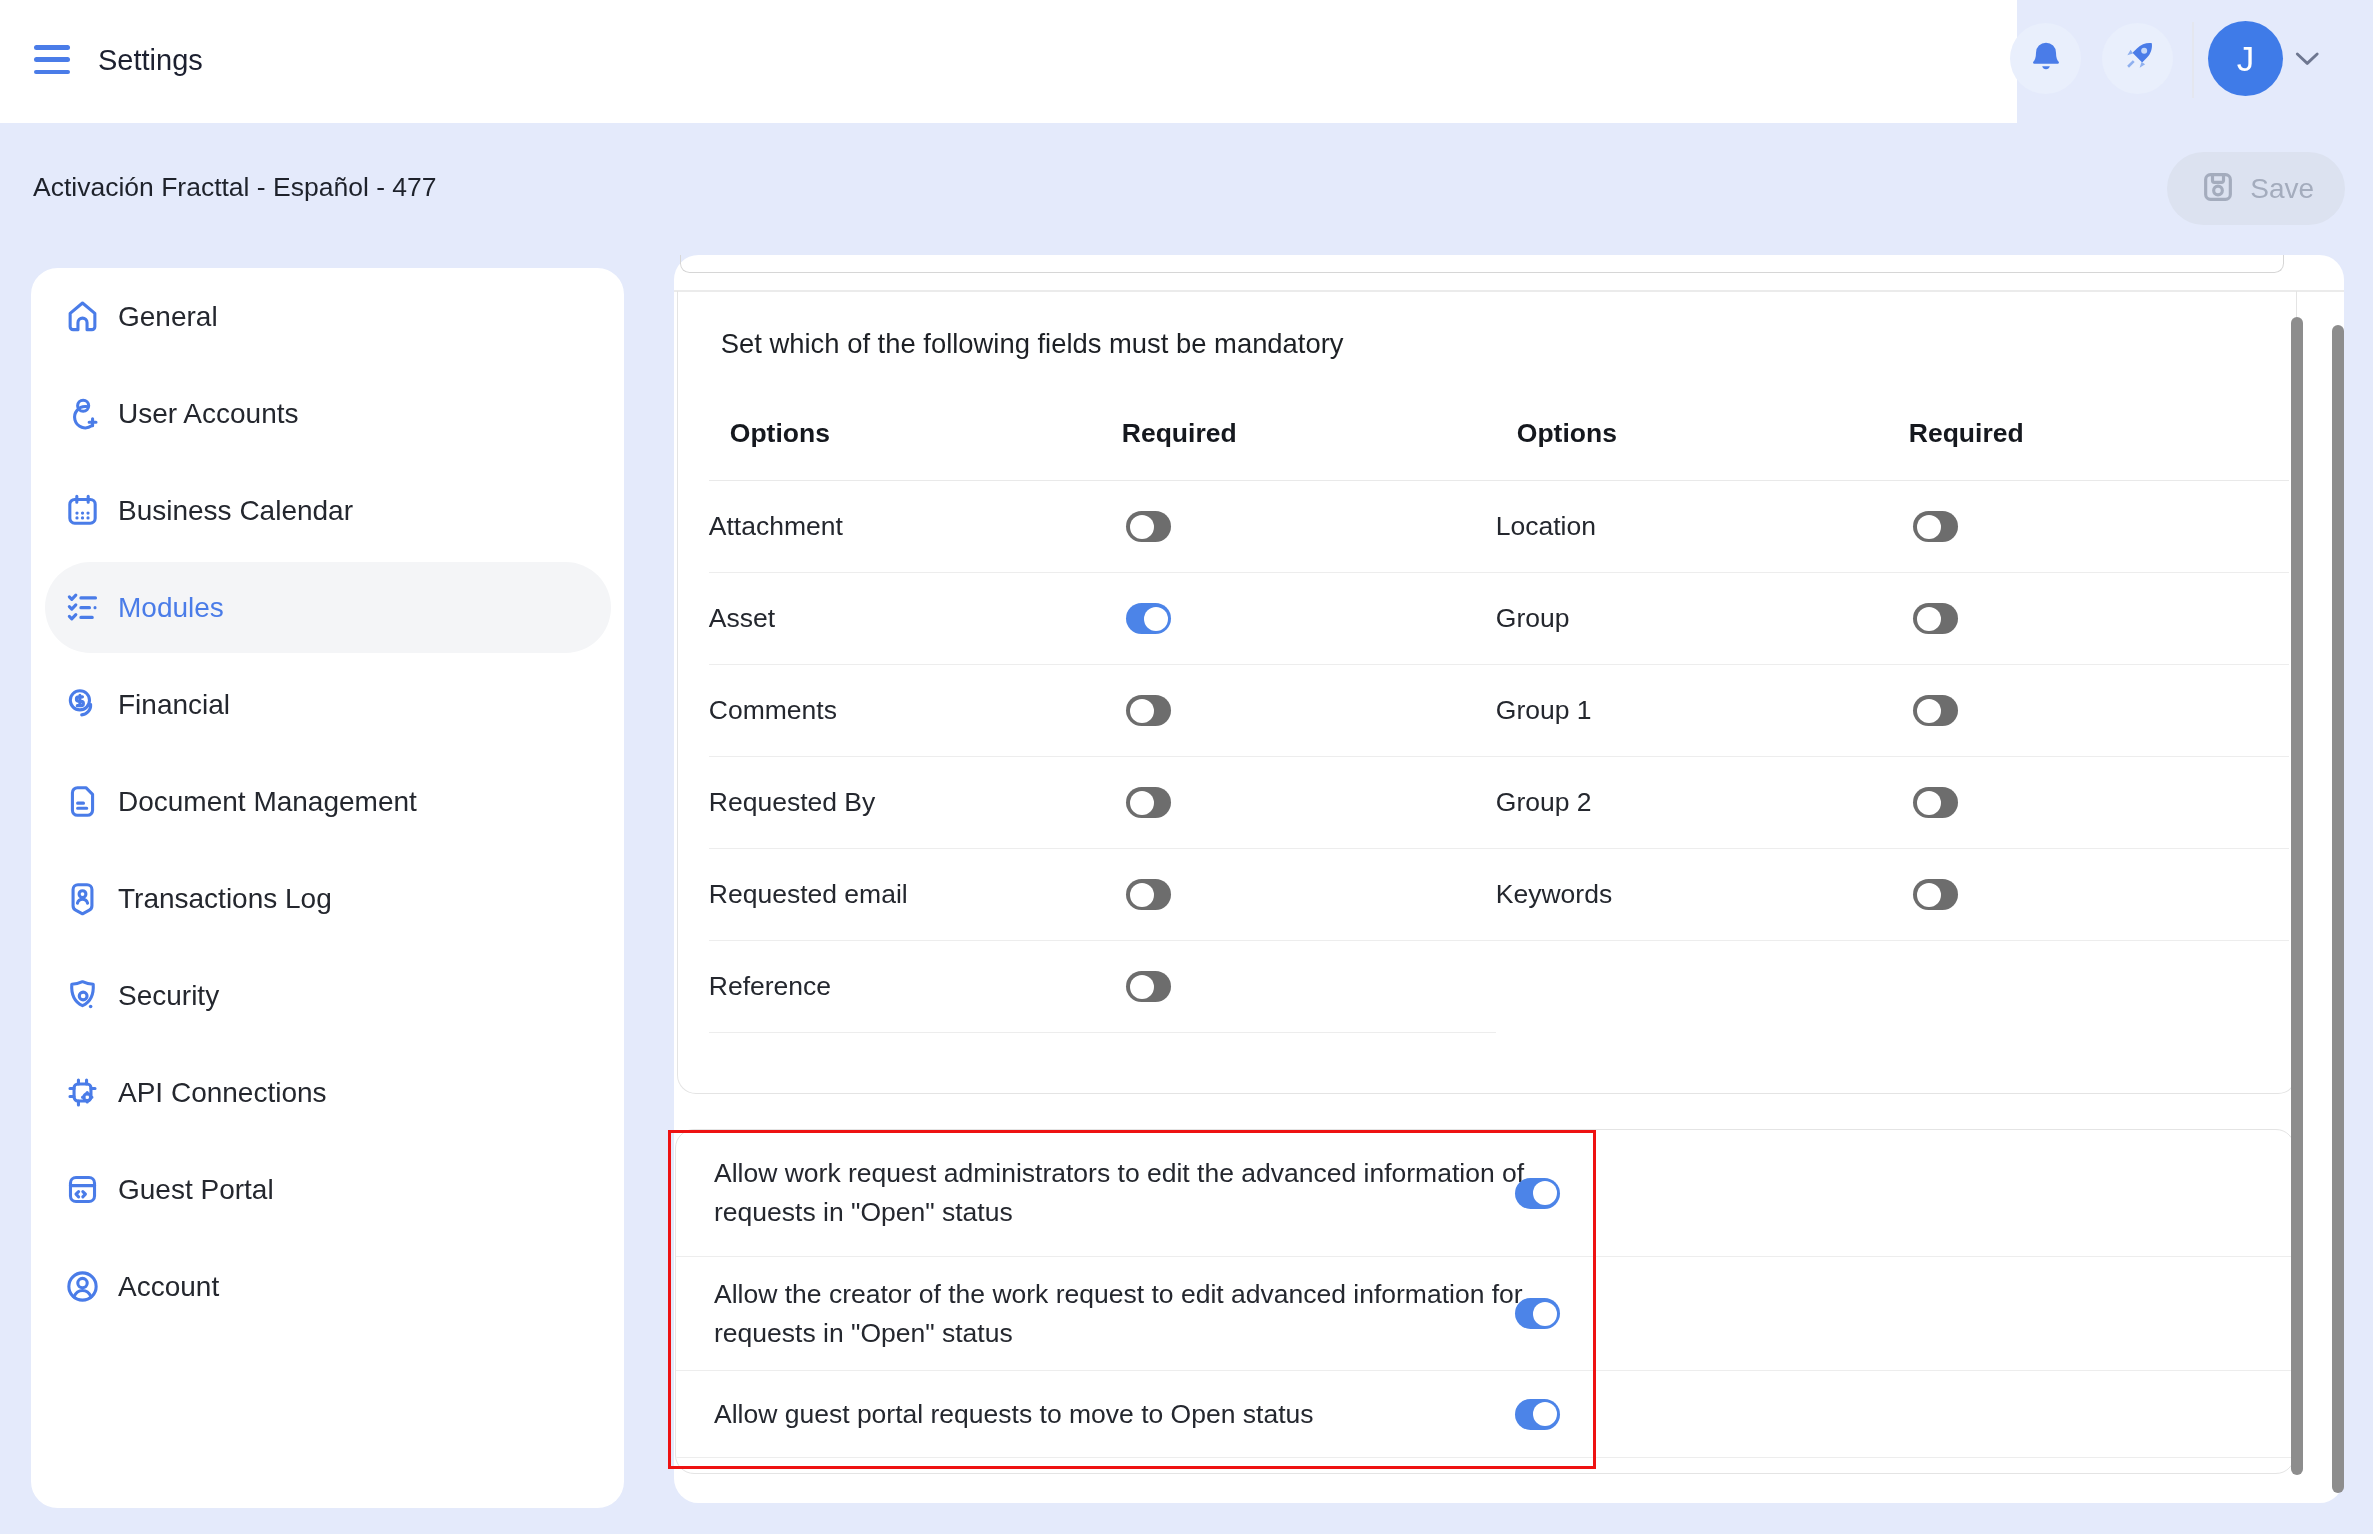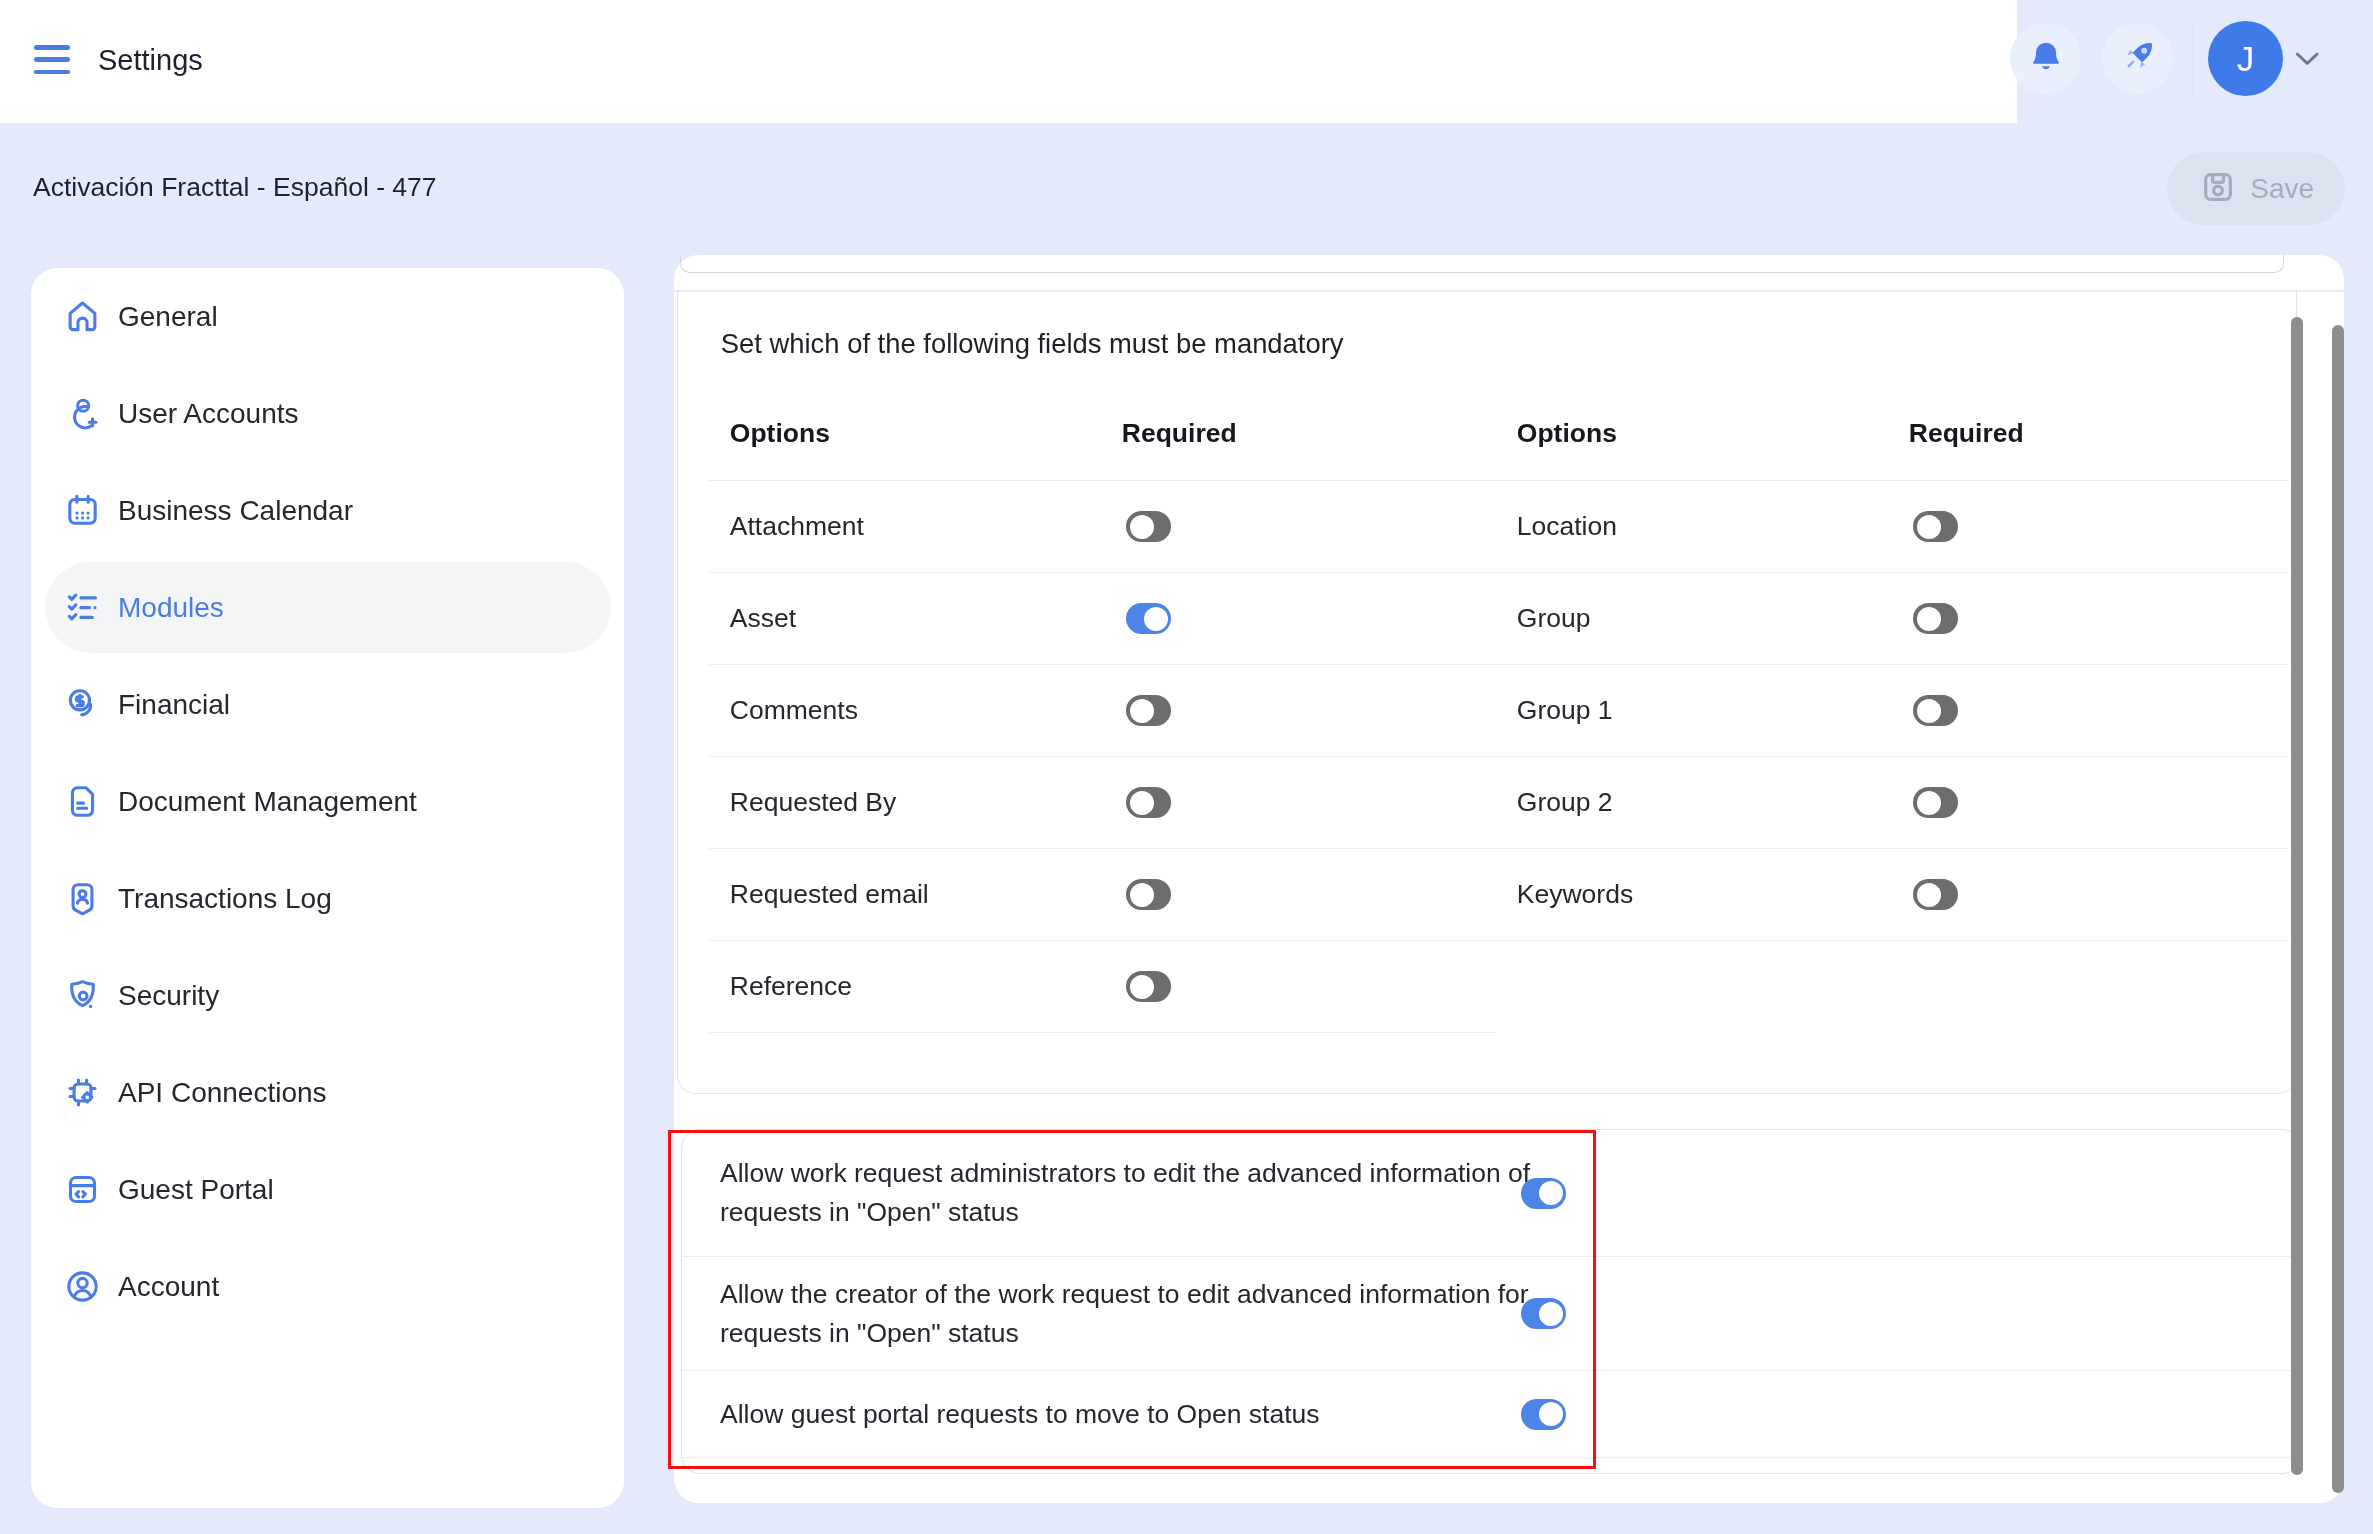--- a/index.html
+++ b/index.html
@@ -47,31 +47,31 @@
   .mand-title { position:absolute; left:43px; top:37px; font-size:27.4px; color:#1d2025; }
   .mand-table { position:absolute; left:31px; top:95px; display:flex; }
   .mgroup { width:787px; }
   .mgroup.g1 { width:793px; }
   .mrow, .mhead { position:relative; display:flex; align-items:center; border-bottom:1.9px solid #ededed; }
   .mhead { height:95px; border-bottom-color:#e9e9e9; }
   .mrow { height:92px; }
   .mgroup.g1 .mrow:last-child { border-bottom:1.9px solid #ededed; }
   .mhead .h-opt { margin-left:21px; font-size:26.5px; font-weight:700; color:#15181e; }
   .mhead .h-req { position:absolute; left:413px; font-size:26.5px; font-weight:700; color:#15181e; }
-  .mrow .r-lab { margin-left:21px; font-size:26.5px; color:#24272e; }
+  .mrow .r-lab { font-size:26.5px; color:#24272e; }
   .mrow .toggle { position:absolute; left:417px; }
   
   .toggle { width:45px; height:31px; border-radius:16px; position:relative; cursor:pointer; flex:0 0 45px; }
   .toggle.off { background:#6d6d6d; }
   .toggle.on  { background:#4c84e8; }
   .toggle .knob { position:absolute; top:3.8px; width:24px; height:24px; border-radius:50%; background:#fff; }
   .toggle.off .knob { left:3.8px; }
   .toggle.on  .knob { left:18px; }
   
-  .subcard2 { position:absolute; left:7px; top:874px; width:1620px; height:345px;
+  .subcard2 { position:absolute; left:1px; top:874px; width:1620px; height:345px;
     border:0.9px solid #e4e4e4; border-radius:19px; overflow:hidden; }
   .adv-row { position:relative; display:flex; align-items:center; border-bottom:1.9px solid #ededed; }
   .adv-row:nth-child(1) { height:127px; }
   .adv-row:nth-child(2) { height:114px; }
   .adv-row:nth-child(3) { height:87px; }
   .adv-row .a-lab { margin-left:38px; max-width:833px; font-size:26.5px; line-height:39px; color:#24272e; }
   .adv-row .toggle { position:absolute; left:839px; }
   
   .red-box { position:absolute; left:668px; top:1130px; width:928px; height:339px;
     border:3.8px solid #ee1212; pointer-events:none; z-index:30; }

